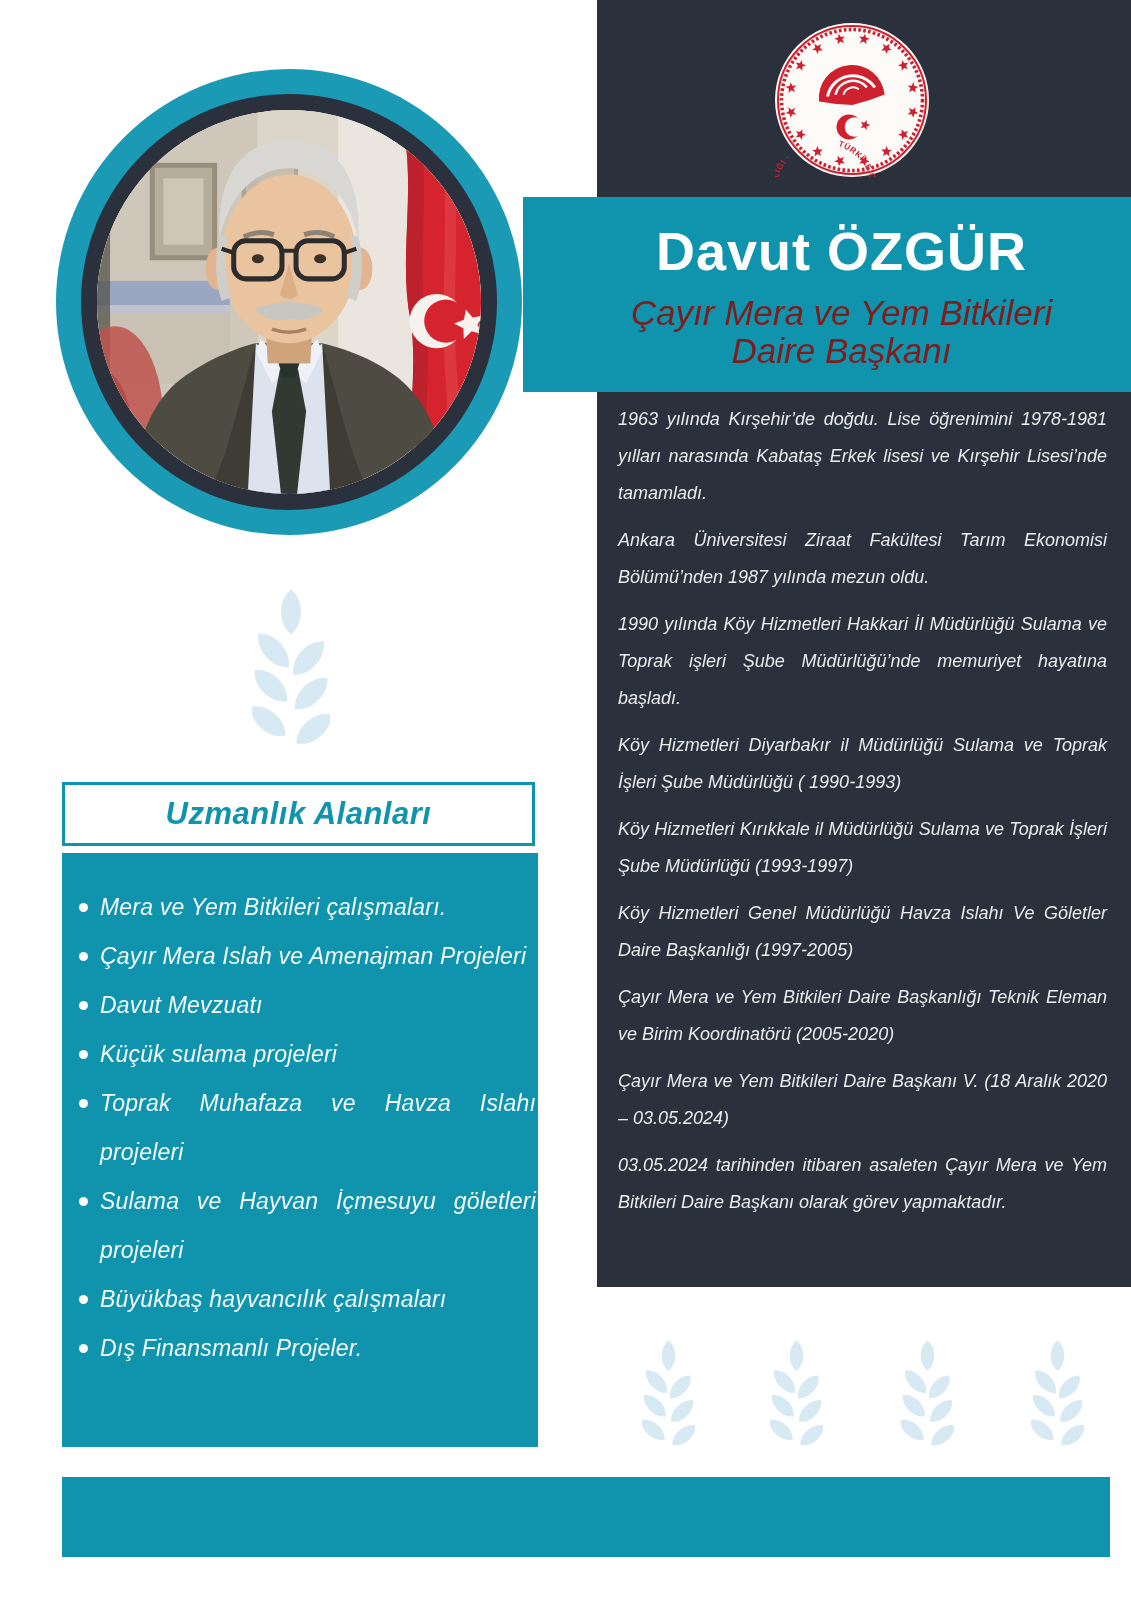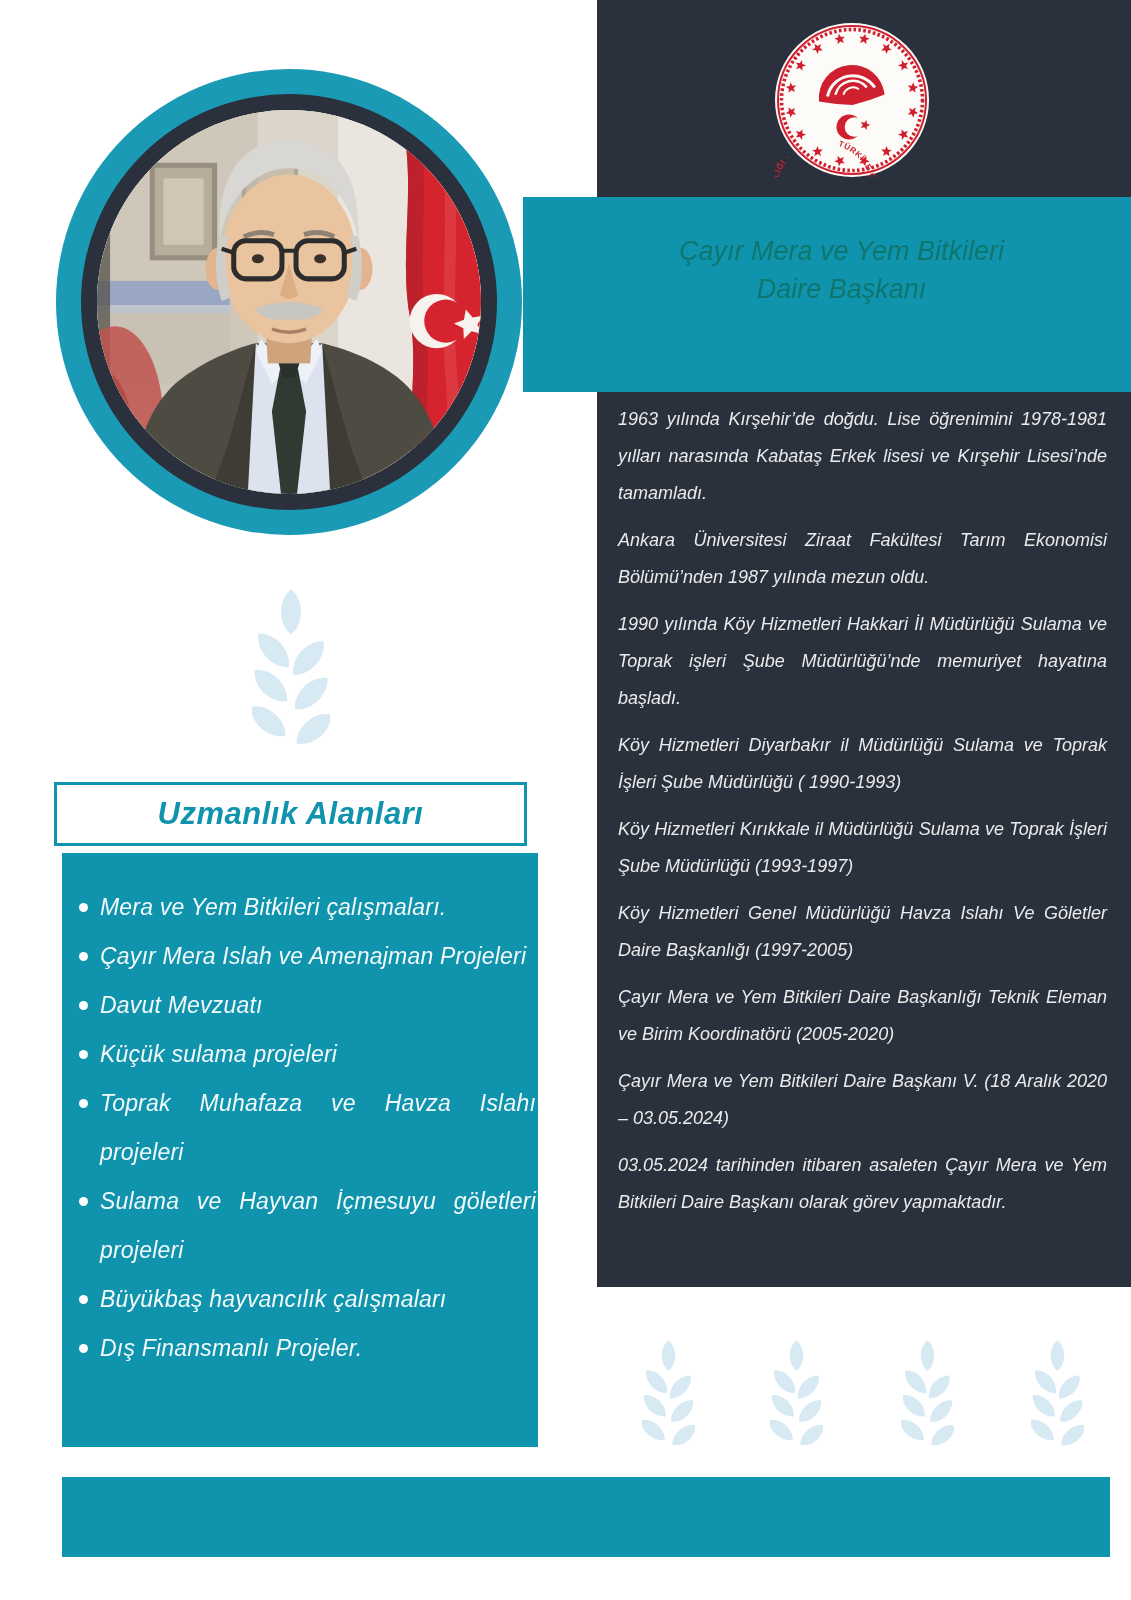--- a/index.html
+++ b/index.html
@@ -6,34 +6,34 @@
   .page{position:relative;width:1131px;height:1600px;background:#ffffff;overflow:hidden;
         font-family:"Liberation Sans",sans-serif;}
   
   .dark-panel{position:absolute;left:597px;top:0;width:534px;height:1287px;background:#2a313c;z-index:1;}
   
   .seal{position:absolute;left:775px;top:23px;width:154px;height:154px;z-index:2;}
   
   .teal-band{position:absolute;left:523px;top:197px;width:608px;height:195px;background:#1093ad;z-index:2;}
   .name-block{position:absolute;left:552px;top:220px;width:579px;z-index:3;color:#ffffff;text-align:center;}
   .name-block h1{margin:0;font-size:54px;line-height:62px;font-weight:bold;letter-spacing:1px;}
-  .subtitle{margin-top:12px;font-size:27px;line-height:38px;font-style:italic;color:#0f766e;}
+  .subtitle{margin-top:12px;font-size:35px;line-height:38px;font-style:italic;color:#7f1d1d;}
   
   .photo-wrap{position:absolute;left:56px;top:69px;width:466px;height:466px;border-radius:50%;
               background:#1b9ab5;z-index:4;}
   .photo-ring{position:absolute;inset:25px;border-radius:50%;background:#2a313c;}
   .photo{position:absolute;inset:41px;border-radius:50%;overflow:hidden;background:#e4ded4;}
   .photo svg{display:block;width:100%;height:100%;}
   
   .bio{position:absolute;left:618px;top:401px;width:489px;z-index:3;}
   .bio p{margin:0 0 10px 0;font-size:18px;line-height:37px;font-style:italic;color:#e9ebec;
          text-align:justify;}
   
   .wheat-left{position:absolute;left:252px;top:586px;width:78px;height:160px;z-index:2;}
-  .exp-header{position:absolute;left:54px;top:782px;width:473px;height:64px;box-sizing:border-box;
+  .exp-header{position:absolute;left:62px;top:782px;width:473px;height:64px;box-sizing:border-box;
               border:3px solid #1093ad;background:#ffffff;display:flex;align-items:center;justify-content:center;
               z-index:2;}
   .exp-header span{color:#1093ad;font-size:31px;font-weight:bold;font-style:italic;letter-spacing:.5px;}
   .exp-box{position:absolute;left:62px;top:853px;width:476px;height:594px;box-sizing:border-box;
            background:#1093ad;z-index:2;}
   .exp-box ul{margin:0;padding:30px 2px 0 0;list-style:none;}
   .exp-box li{position:relative;margin:0;padding-left:38px;font-size:23px;letter-spacing:.2px;
               line-height:49px;font-style:italic;color:#f2fafb;text-align:justify;}
   .exp-box li::before{content:"";position:absolute;left:17px;top:20px;width:9px;height:9px;border-radius:50%;
               background:#ffffff;}
@@ -104,20 +104,21 @@
       <g>
         <circle cx="-3" cy="27" r="12.5" fill="#cf2030"></circle>
         <circle cx="2.5" cy="27" r="9.8" fill="#fdfbf8"></circle>
         <use href="#st" transform="translate(13,25) rotate(90) scale(.75)" fill="#cf2030"></use>
       </g>
     </svg>
   </div>
 
   <div class="teal-band"></div>
   <div class="name-block">
+    <h1>Davut ÖZGÜR</h1>
     <div class="subtitle">
       <div>Çayır Mera ve Yem Bitkileri</div>
       <div>Daire Başkanı</div>
     </div>
   </div>
 
   <div class="photo-wrap">
     <div class="photo-ring"></div>
     <div class="photo">
       <svg viewBox="0 0 382 382">

